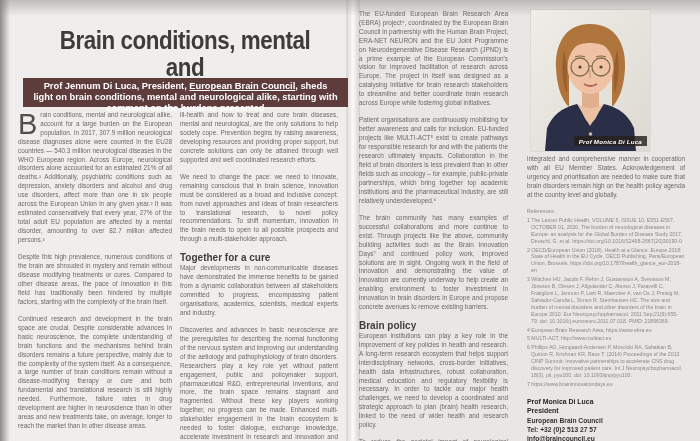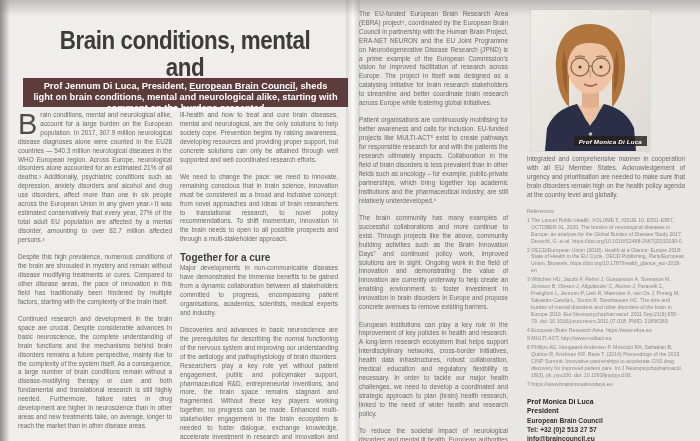--- a/index.html
+++ b/index.html
@@ -76,20 +76,21 @@
     <p>We need to change the pace: we need to innovate, remaining conscious that in brain science, innovation must be considered as a broad and inclusive concept: from novel approaches and ideas of brain researchers to translational research, to novel policy recommendations. To shift momentum, innovation in the brain needs to open to all possible prospects and through a multi-stakeholder approach.</p>
     <h3>Together for a cure</h3>
     <p>Major developments in non-communicable diseases have demonstrated the immense benefits to be gained from a dynamic collaboration between all stakeholders committed to progress, encompassing patient organisations, academics, scientists, medical experts and industry.</p>
     <p>Discoveries and advances in basic neuroscience are the prerequisites for describing the normal functioning of the nervous system and improving our understanding of the aetiology and pathophysiology of brain disorders. Researchers play a key role yet without patient engagement, public and policymaker support, pharmaceutical R&amp;D, entrepreneurial inventions, and more, the brain space remains stagnant and fragmented. Without these key players working together, no progress can be made. Enhanced multi-stakeholder engagement in the brain ecosystem is needed to foster dialogue, exchange knowledge, accelerate investment in research and innovation and facilitate treatment and cure development.</p>
   </div>
 
   <div class="col col3">
     <p>The EU-funded European Brain Research Area (EBRA) project⁴, coordinated by the European Brain Council in partnership with the Human Brain Project, ERA-NET NEURON and the EU Joint Programme on Neurodegenerative Disease Research (JPND) is a prime example of the European Commission's vision for improved facilitation of research across Europe. The project in itself was designed as a catalysing initiative for brain research stakeholders to streamline and better coordinate brain research across Europe while fostering global initiatives.</p>
     <p>Patient organisations are continuously mobilising for better awareness and calls for inclusion. EU-funded projects like MULTI-ACT⁵ exist to create pathways for responsible research for and with the patients the research ultimately impacts. Collaboration in the field of brain disorders is less prevalent than in other fields such as oncology – for example, public-private partnerships, which bring together top academic institutions and the pharmaceutical industry, are still relatively underdeveloped.⁶</p>
     <p>The brain community has many examples of successful collaborations and more continue to exist. Through projects like the above, community building activities such as the Brain Innovation Days⁷ and continued policy work, improved solutions are in sight. Ongoing work in the field of innovation and demonstrating the value of innovation are currently underway to help create an enabling environment to foster investment in innovation in brain disorders in Europe and propose concrete avenues to remove existing barriers.</p>
+    <h3>Brain policy</h3>
     <p>European institutions can play a key role in the improvement of key policies in health and research. A long-term research ecosystem that helps support interdisciplinary networks, cross-border initiatives, health data infrastructures, robust collaboration, medical education and regulatory flexibility is necessary. In order to tackle our major health challenges, we need to develop a coordinated and strategic approach to plan (brain) health research, linked to the need of wider health and research policy.</p>
     <p>To reduce the societal impact of neurological disorders and mental ill health, European authorities must devise and implement a plan to tackle brain health in an</p>
   </div>
 
   <div class="photo">
     <svg viewBox="0 0 119 141">
       <rect width="119" height="141" fill="#e8e5e0"></rect>
       <rect width="119" height="141" fill="url(#gbg)"></rect>
       <defs>
         <linearGradient id="gbg" x1="0" y1="0" x2="1" y2="1">

